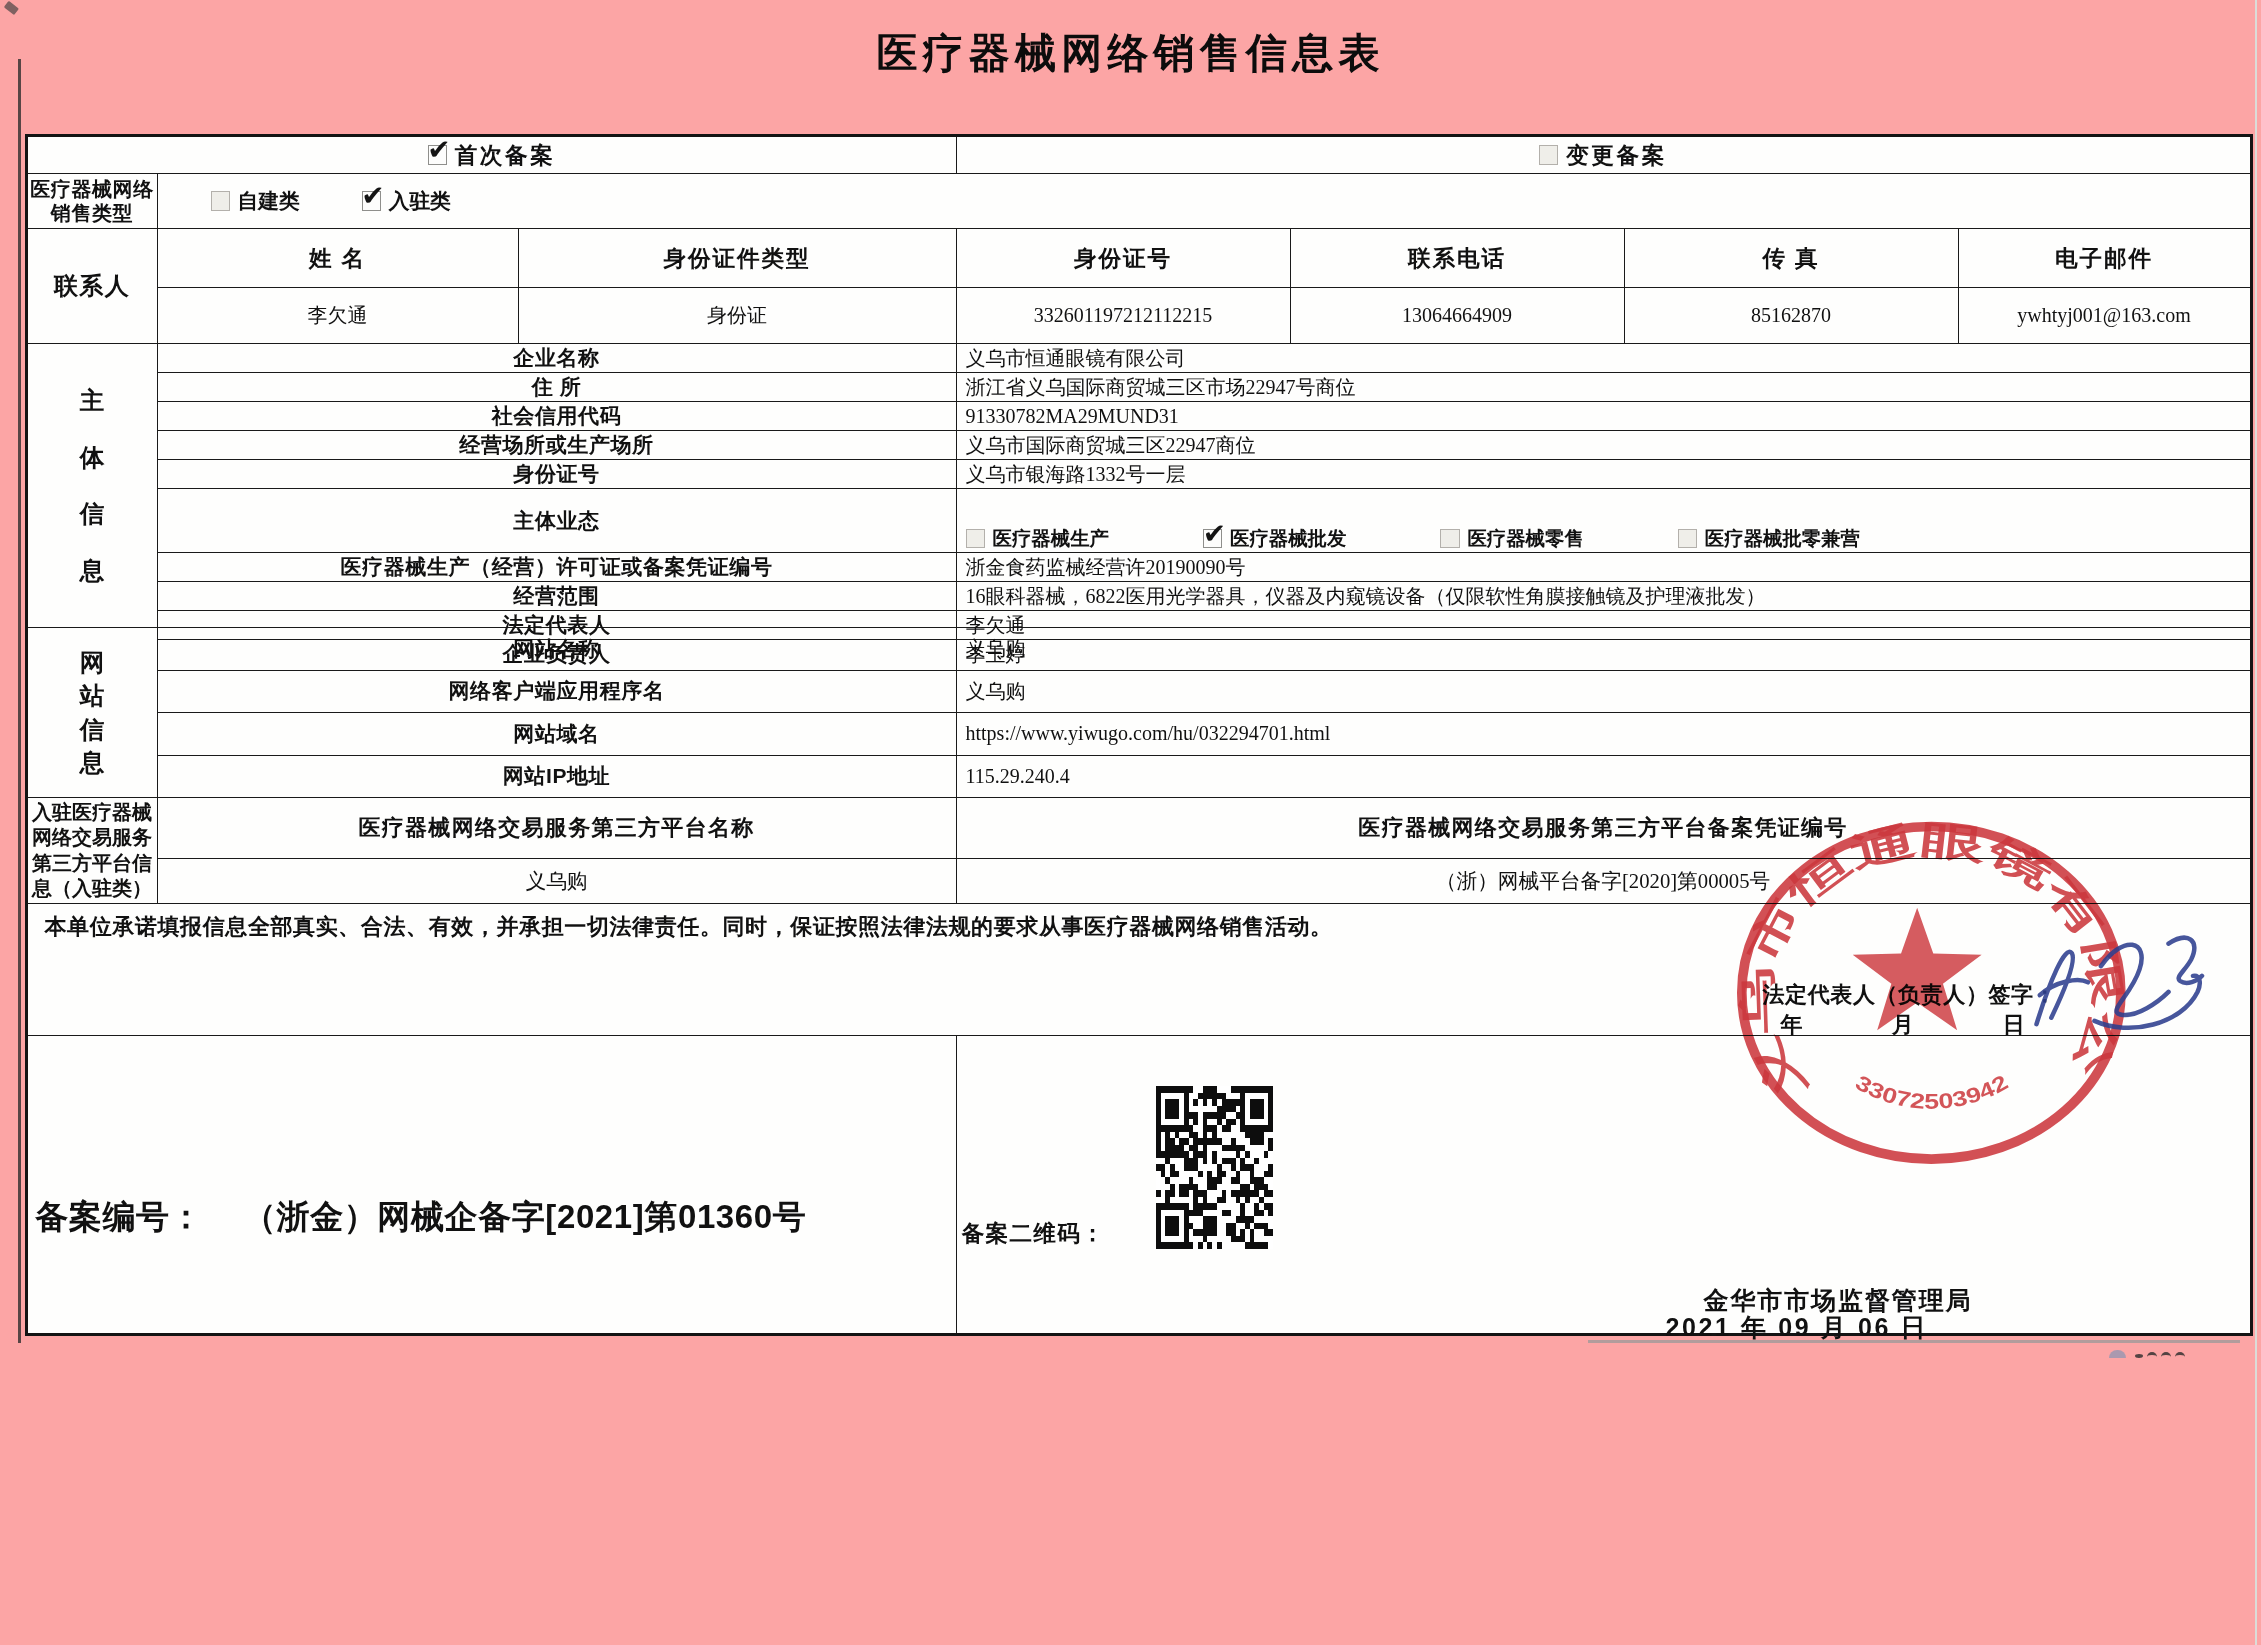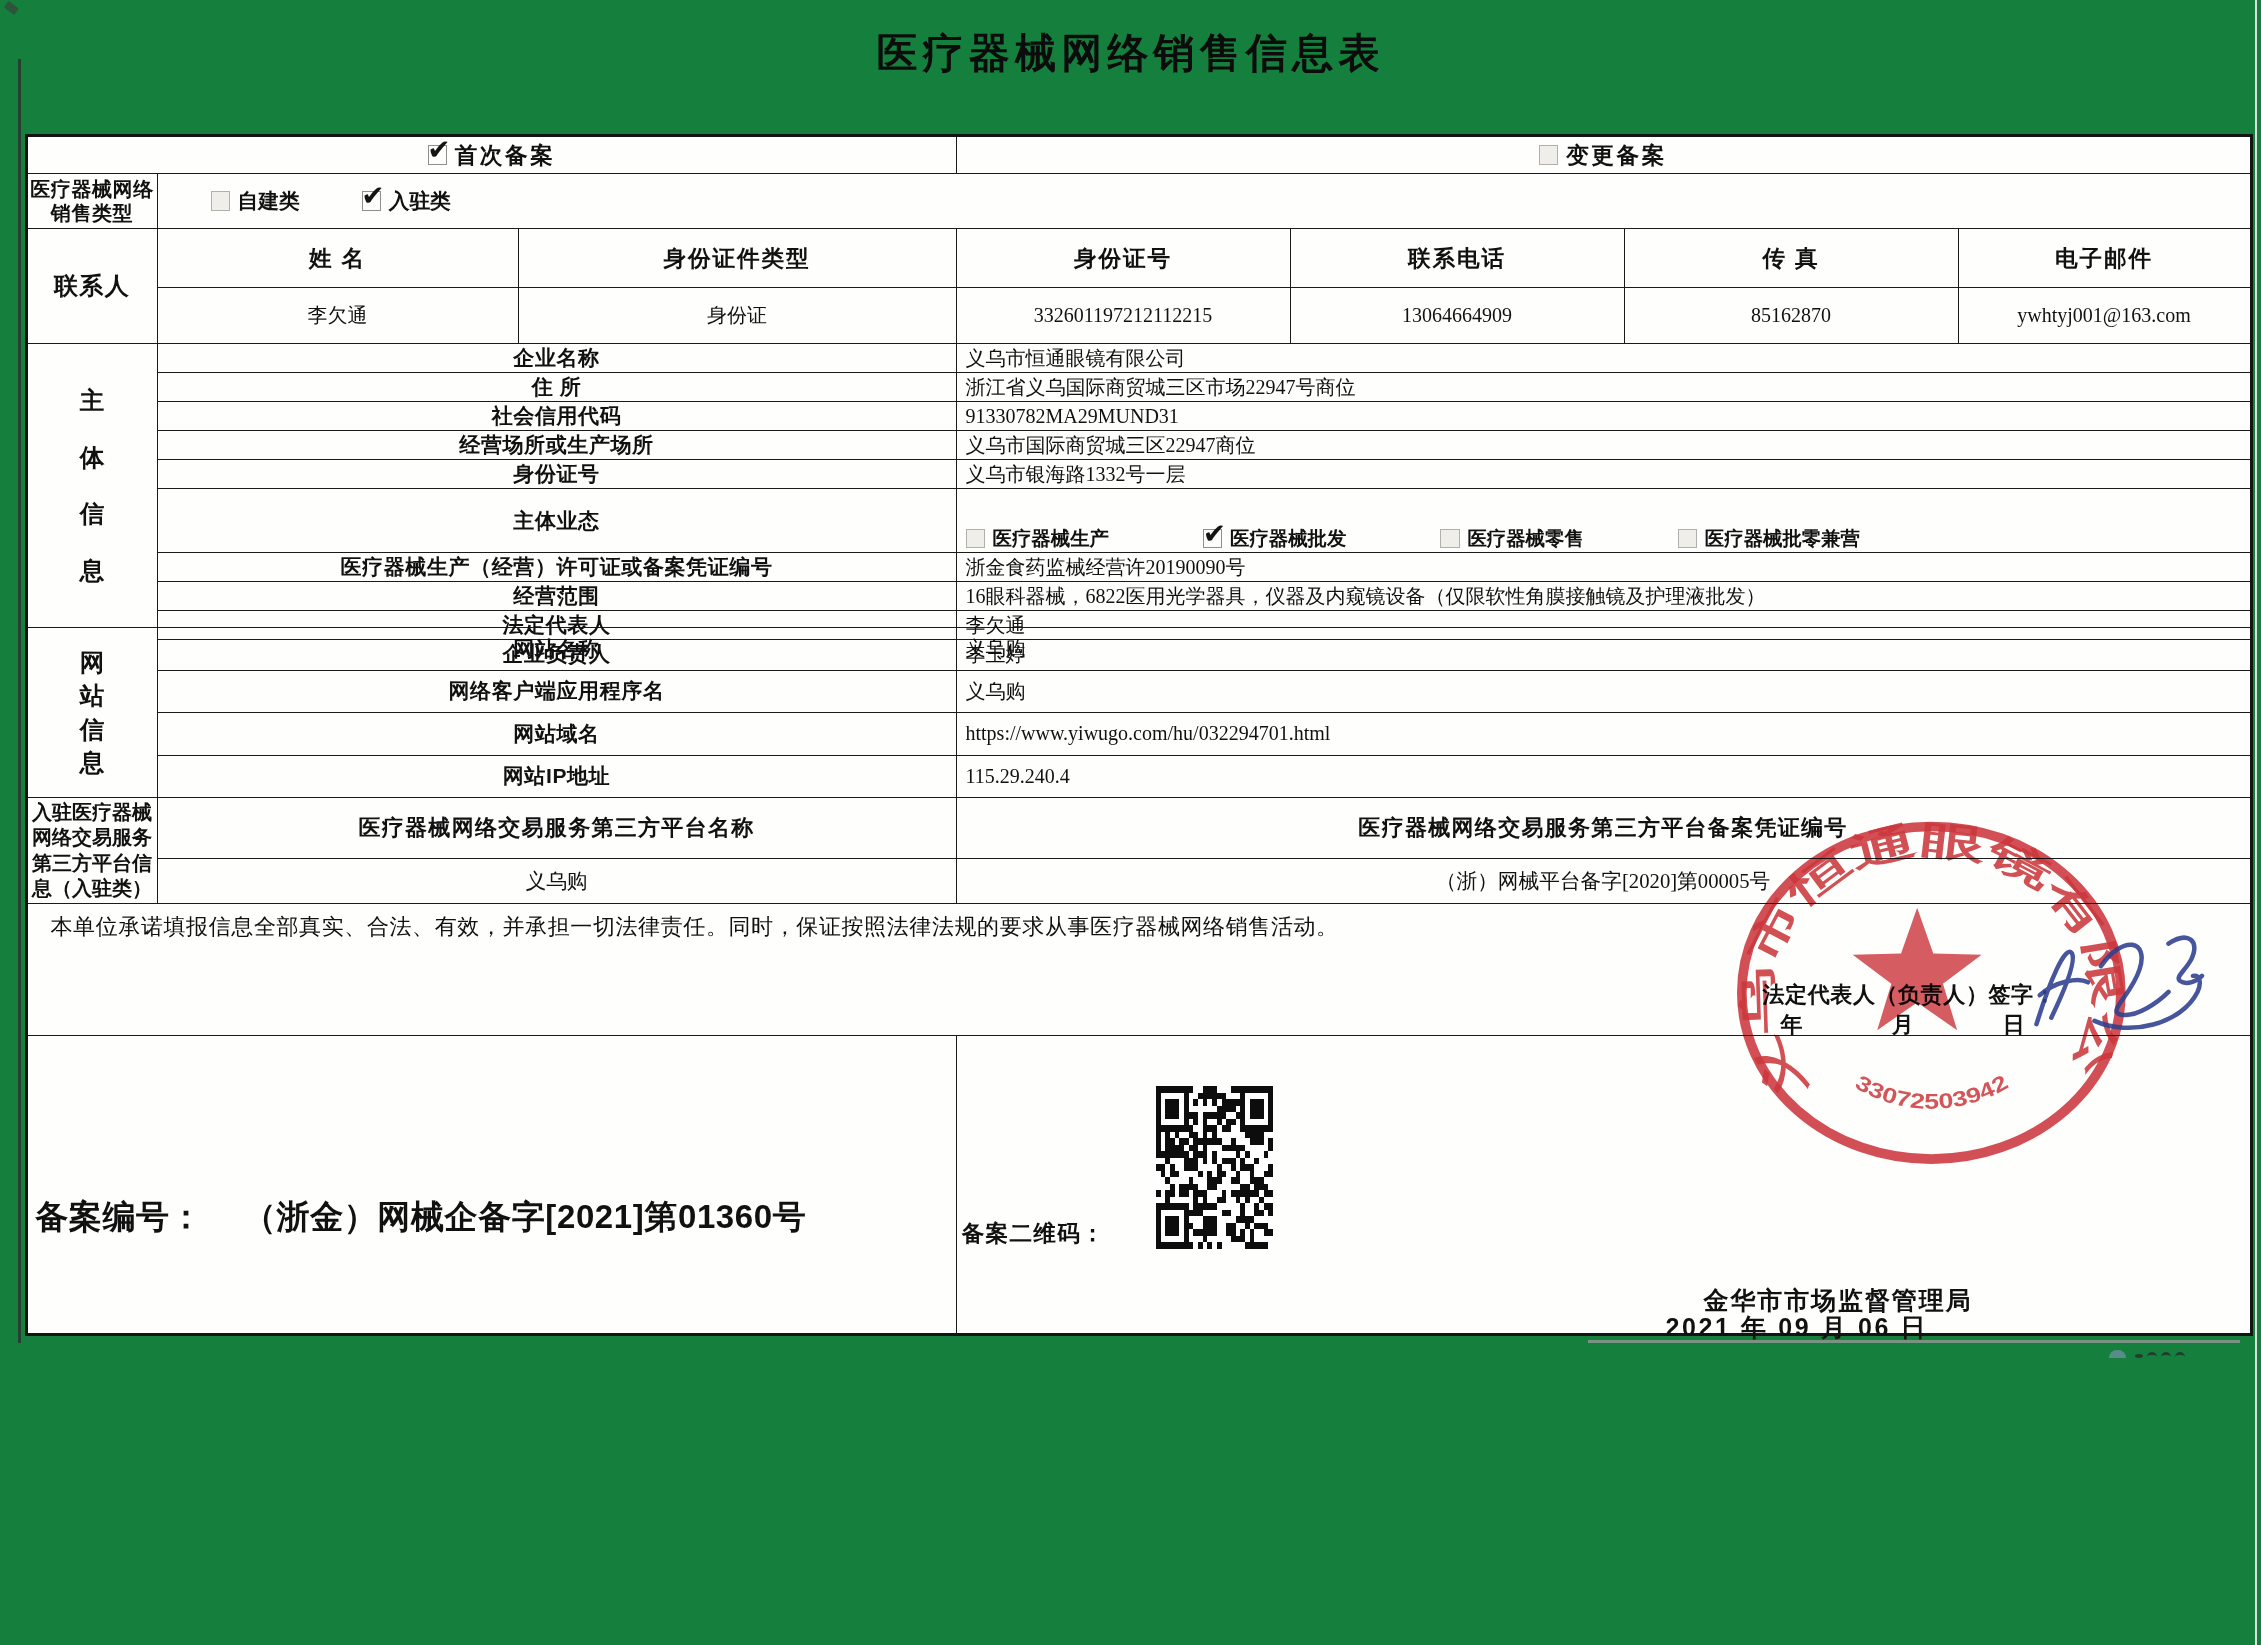--- a/index.html
+++ b/index.html
@@ -1,18 +1,18 @@
 <!DOCTYPE html>
 <html style="font-size:10.3px"><head>
 <meta charset="utf-8">
 <style>
   html,body{margin:0;padding:0;background:#ffffff;}
   *{box-sizing:border-box;}
   .page{
-    position:relative;width:2261px;height:1646px;background:#15803d;
+    position:relative;width:2261px;height:1646px;background:#fca5a5;
     font-family:"Liberation Sans","DejaVu Sans",sans-serif;color:#111;overflow:hidden;
   }
   .doc-title{
     position:absolute;top:26px;left:0;width:100%;text-align:center;
     font-size:41px;font-weight:bold;letter-spacing:5.2px;color:#0c0c0c;
   }
   
   .edge-left{position:absolute;left:18px;top:59px;width:3.2px;height:1284px;background:#2d2d2d;opacity:.8;}
   .edge-right{position:absolute;right:3.9px;top:0;width:1.9px;height:1646px;background:#dcdcd8;}
   .corner-mark{position:absolute;left:5.2px;top:3.9px;width:13px;height:7.7px;background:#3c3c3c;transform:rotate(38deg);opacity:.65;border-radius:1.3px;}
@@ -73,21 +73,21 @@
   .platform-sec{font-size:20px;line-height:1.26;display:flex;align-items:center;justify-content:center;text-align:center;padding:2.6px 1.3px;}
   .platform-grid{flex:1;display:flex;flex-direction:column;}
   .platform-hrow{height:61px;display:flex;border-bottom:1.9px solid #1a1a1a;}
   .platform-vrow{flex:1;display:flex;}
   .p-name{width:799px;}
   .p-cert{flex:1;}
   .platform-hrow .cell{font-weight:bold;font-size:22px;letter-spacing:1.3px;}
   .platform-vrow .cell{font-size:20.7px;}
 
   .row-declaration{height:132px;}
-  .decl-text{position:absolute;left:23px;top:9px;width:1368px;font-size:22px;font-weight:normal;line-height:1.3;letter-spacing:0.6px;}
+  .decl-text{position:absolute;left:17px;top:9px;width:1368px;font-size:22px;font-weight:bold;line-height:1.3;letter-spacing:0.6px;}
   .sig-label{position:absolute;left:1735px;top:76px;font-size:22px;font-weight:bold;letter-spacing:0.6px;}
   .date-blanks{position:absolute;left:1753px;top:106px;font-size:22px;font-weight:bold;}
   .date-blanks span{margin-right:83px;}
 
   .row-bottom{flex:1;}
   .bottom-left{width:929px;position:relative;}
   .bottom-right{flex:1;position:relative;}
   .filing-no{position:absolute;left:7.7px;top:159px;font-size:33px;font-weight:bold;letter-spacing:0.6px;}
   .filing-no .val{margin-left:30px;}
   .qr-box{position:absolute;left:199px;top:50px;width:117px;height:163px;}

